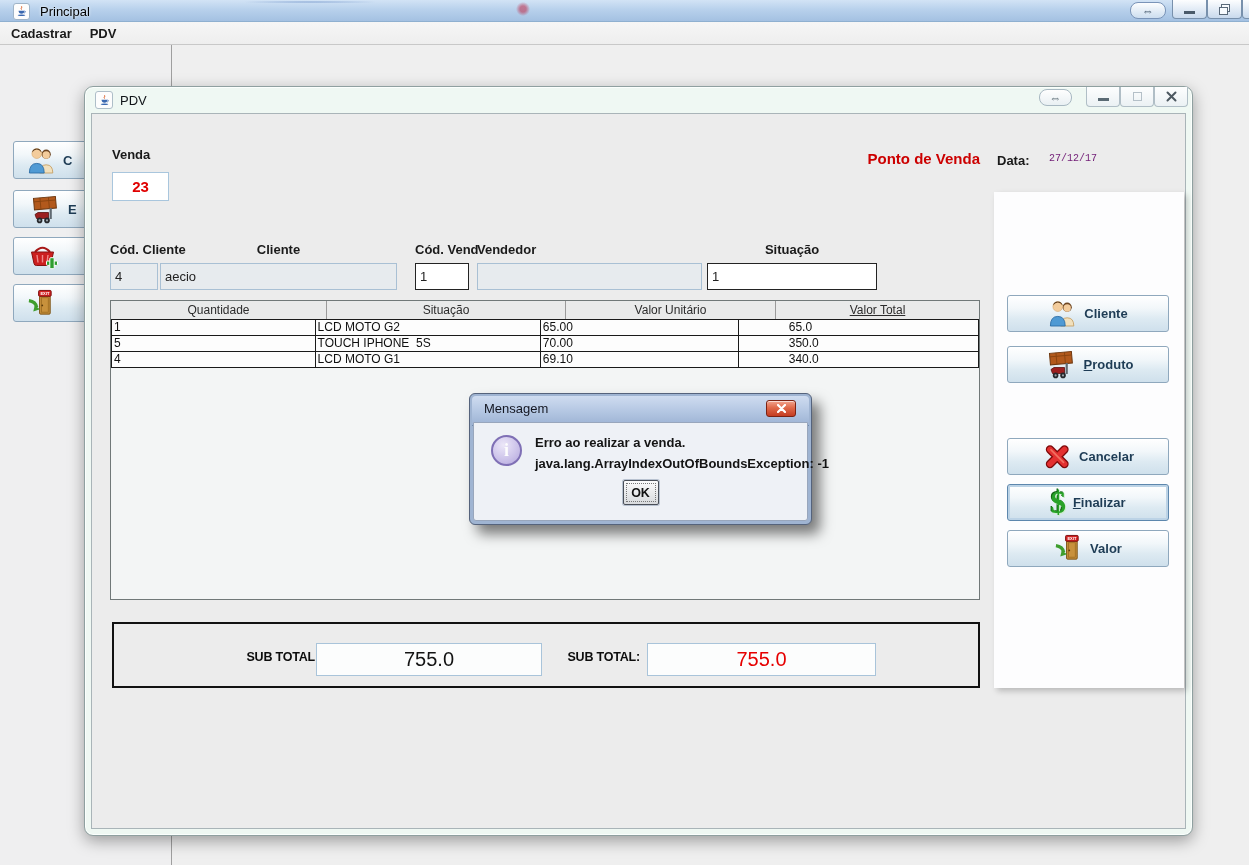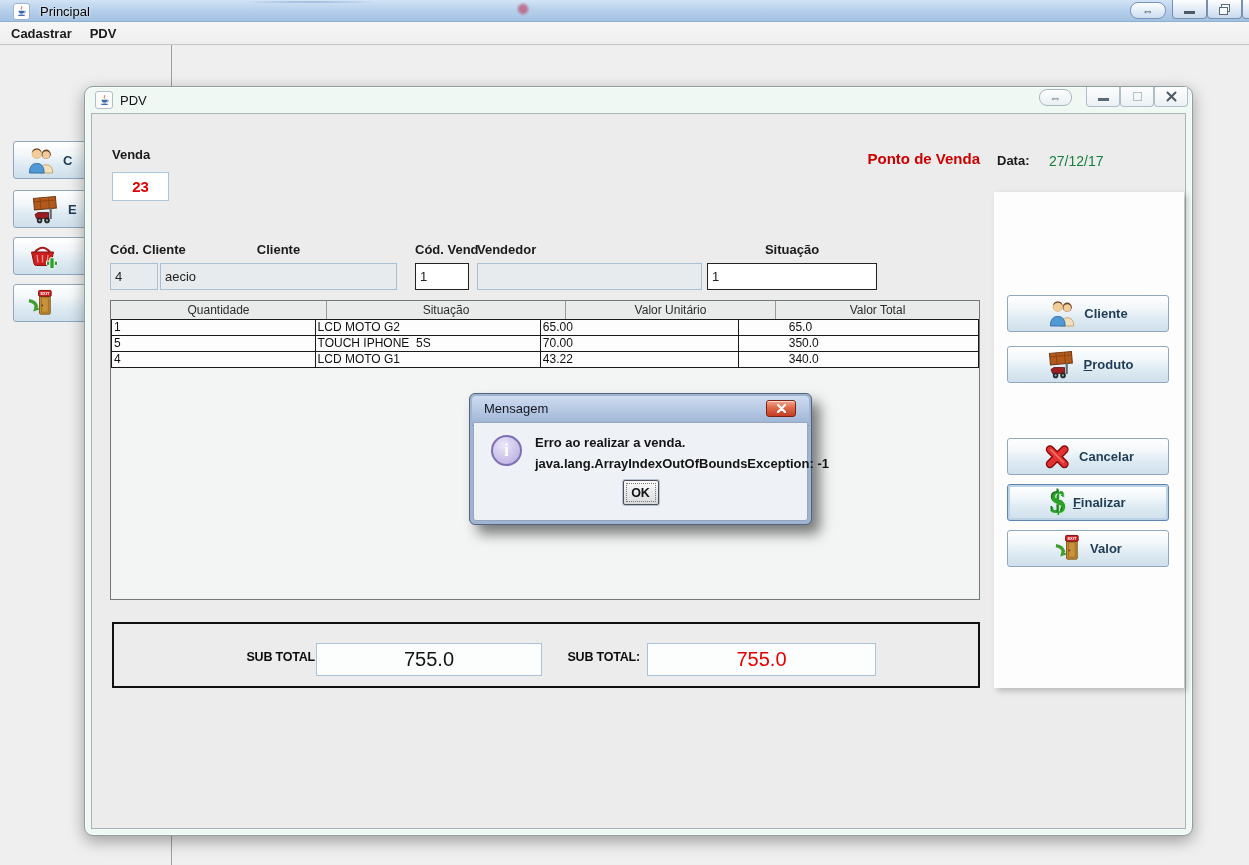--- a/index.html
+++ b/index.html
@@ -97,42 +97,42 @@
   .pdv-min { right:72px; } .pdv-max { right:38px; } .pdv-close { right:4px; }
   .pdv-min .min-bar { background:#5a6a74; margin-top:6px; }
   .sq { display:block; width:9px; height:9px; border:1.5px solid #b4c0c8; }
 
   .pdv-content {
     position:absolute; left:6px; top:26px; width:1095px; height:716px;
     background:#ececec; border:1px solid #a9b4b8;
   }
   .pdv-content > * { position:absolute; }
   .lbl-bold { font-size:13px; font-weight:bold; color:#1a1a1a; }
-  .lbl-plain { font-size:14px; color:#15803d; }
+  .lbl-plain { font-size:10px; color:#701a75;font-family:Liberation Mono, monospace; }
   .venda-field {
     left:20px; top:58px; width:57px; height:29px; background:#fff;
     border:1px solid #a9c6dd; color:#e00000; font-weight:bold; font-size:15px;
     text-align:center; line-height:27px;
   }
   .page-title { left:18px; top:36px; width:870px; text-align:right;
     color:#cc0000; font-weight:bold; font-size:15px; }
 
   .flabel { font-size:13px; font-weight:bold; color:#1a1a1a; top:128px; }
   .field {
     top:149px; height:27px; background:#e7ebee; border:1px solid #a9c0d4;
     font-size:13px; color:#222; padding:0 4px; line-height:25px;
   }
   .field.editable { background:#fff; border:1px solid #232323; }
 
   
   .table-wrap { left:18px; top:186px; width:870px; height:300px;
     background:#f3f5f5; border:1px solid #707878; }
   .thead { display:flex; height:19px; background:#e9eaea; border-bottom:1px solid #0f766e; }
   .th { border-right:1px solid #9a9a9a; font-size:12px; color:#2c2c2c; text-align:center; line-height:18px; }
-  .th:last-child { border-right:none; }
+  .th:last-child { border-right:none;text-decoration:underline; }
   .trow { display:flex; height:17px; background:#fdfdfd; border:1px solid #1a1a1a; margin-top:-1px; }
   .trow:first-of-type { margin-top:0; }
   .td { border-right:1px solid #1a1a1a; font-size:12px; color:#101010; line-height:15px;
         padding-left:2px; white-space:pre; overflow:hidden; }
   .td:last-child { border-right:none;margin-left:48px; }
 
   
   .right-panel { left:902px; top:78px; width:190px; height:496px;
     background:#fdfdfe; box-shadow:3px 3px 6px rgba(0,0,0,.22); }
   .right-panel > .nimbus-btn { position:absolute; }
@@ -343,21 +343,21 @@
         </div>
         <div class="trow">
           <div class="td" style="width:216px">5</div>
           <div class="td" style="width:239px">TOUCH IPHONE  5S</div>
           <div class="td" style="width:210px">70.00</div>
           <div class="td" style="width:203px">350.0</div>
         </div>
         <div class="trow">
           <div class="td" style="width:216px">4</div>
           <div class="td" style="width:239px">LCD MOTO G1</div>
-          <div class="td" style="width:210px">43.22</div>
+          <div class="td" style="width:210px">69.10</div>
           <div class="td" style="width:203px">340.0</div>
         </div>
       </div>
 
       <div class="right-panel">
         <div class="nimbus-btn action-btn" style="top:103px">
           <span class="icon">
             <svg width="29" height="27" viewBox="0 0 29 27">
               <circle cx="19.2" cy="7.2" r="4.6" fill="#6d4521"></circle>
               <circle cx="19.2" cy="8" r="3.7" fill="#f3cc9c"></circle>

